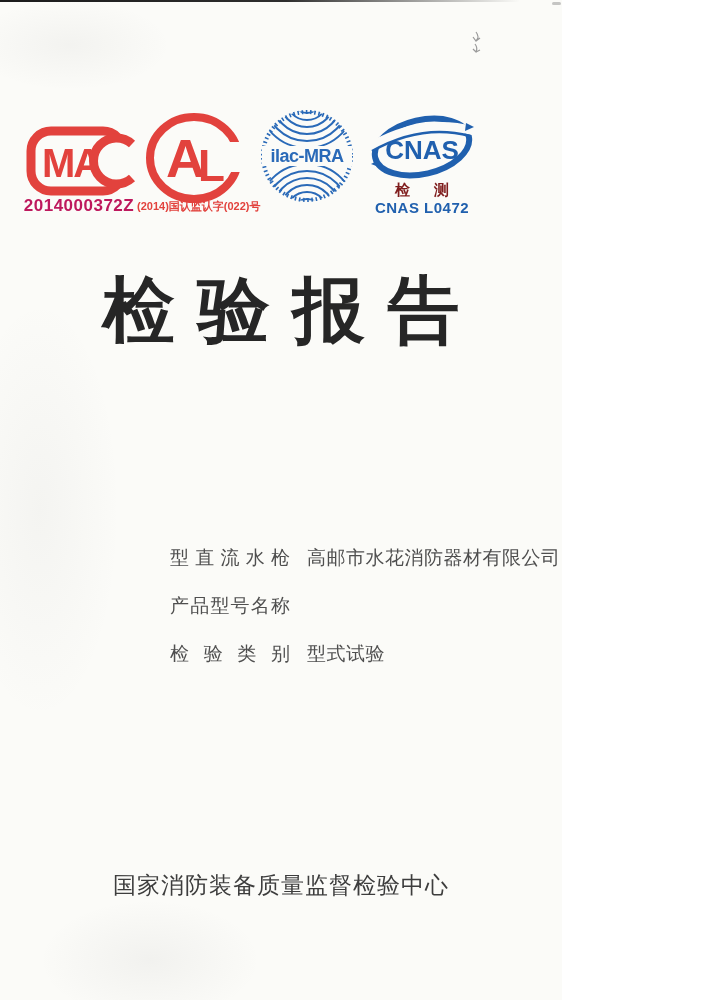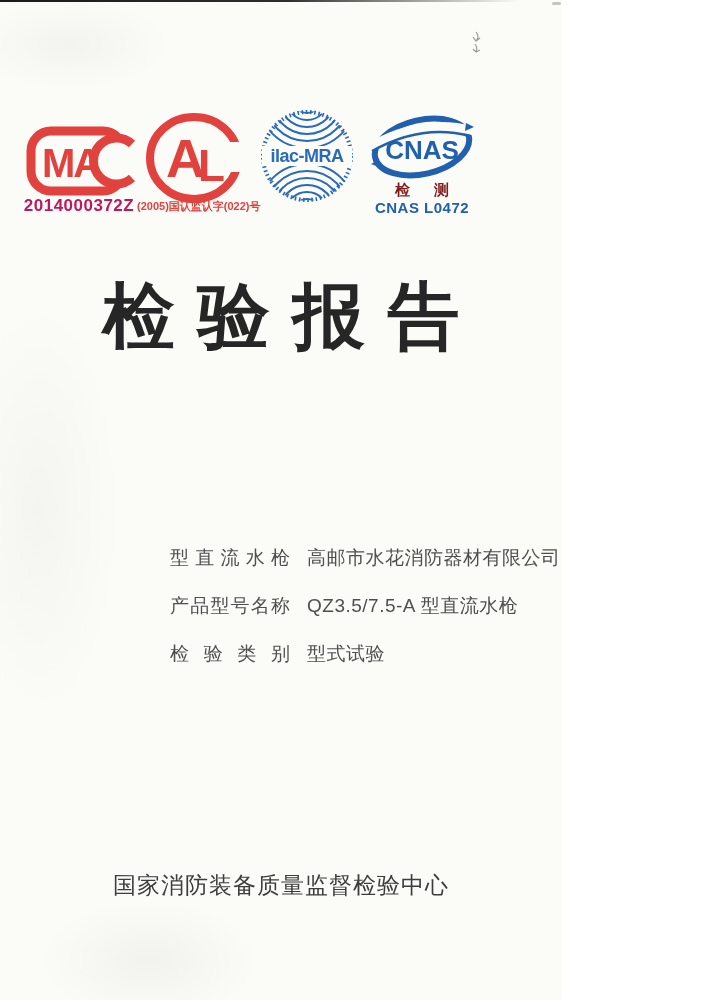--- a/index.html
+++ b/index.html
@@ -31,21 +31,21 @@
   .cnas-code{color:#2060ae;font-size:15px;font-weight:bold;letter-spacing:.5px;margin-top:-1px;}
 
   
   .report-no{position:absolute;left:497px;top:166px;white-space:nowrap;}
   .no-sign{font-family:"Liberation Serif", serif;font-size:27px;color:#4d4d4d;}
   .no-value{font-size:20px;color:#6e6e6e;letter-spacing:1px;margin-left:16px;}
 
   
   .title{position:absolute;left:0;right:0;top:280px;margin:0;text-align:center;
     font-size:72px;line-height:1;font-weight:bold;color:#262626;
-    letter-spacing:23px;padding-left:23px;}
+    letter-spacing:23px;padding-left:23px;font-family:Liberation Mono, monospace;}
 
   
   .fields{position:absolute;left:170px;top:547px;color:#4f4f4f;}
   .frow{display:flex;margin-bottom:26px;font-size:19px;line-height:22px;}
   .flabel{width:120px;text-align:justify;text-align-last:justify;color:#4f4f4f;}
   .fvalue{margin-left:17px;letter-spacing:.5px;color:#4f4f4f;white-space:nowrap;}
 
   
   .footer{position:absolute;left:0;right:0;top:870px;text-align:center;
     font-size:23px;color:#3d3d3d;letter-spacing:1px;}
@@ -78,21 +78,21 @@
     <text x="16" y="53" font-size="40" font-weight="bold" fill="#e2423d" font-family="Liberation Sans, sans-serif" letter-spacing="-2">MA</text>
   </svg>
   <div class="cma-code">2014000372Z</div>
 
   <svg class="cal-svg" width="98" height="92" viewBox="0 0 98 92">
     <ellipse cx="48" cy="45" rx="44" ry="41" fill="none" stroke="#e2423d" stroke-width="8"></ellipse>
     <rect x="82" y="29" width="16" height="30" fill="#fbfbf8"></rect>
     <text x="20" y="64" font-size="54" font-weight="bold" fill="#e2423d" font-family="Liberation Sans, sans-serif">A</text>
     <text x="52" y="68" font-size="44" font-weight="bold" fill="#e2423d" font-family="Liberation Sans, sans-serif">L</text>
   </svg>
-  <div class="cal-code">(2005)国认监认字(022)号</div>
+  <div class="cal-code">(2014)国认监认字(022)号</div>
 
   <svg class="ilac-svg" width="94" height="94" viewBox="0 0 94 94">
     <defs>
         <clipPath id="ilacClip">
           <circle cx="47" cy="47" r="45"></circle>
         </clipPath>
       </defs>
     <g clip-path="url(#ilacClip)" stroke="#2a6ab8" fill="none" stroke-width="2">
       <circle cx="47" cy="-10" r="14"></circle>
         <circle cx="47" cy="-10" r="21"></circle>
@@ -128,21 +128,20 @@
 
   <h1 class="title">检验报告</h1>
 
   <div class="fields">
     <div class="frow">
       <span class="flabel">型直流水枪</span>
       <span class="fvalue">高邮市水花消防器材有限公司</span>
     </div>
     <div class="frow">
       <span class="flabel">产品型号名称</span>
-      <span class="fvalue">QZ3.5/7.5-A 型直流水枪</span>
     </div>
     <div class="frow">
       <span class="flabel">检验类别</span>
       <span class="fvalue">型式试验</span>
     </div>
   </div>
 
   <div class="footer">国家消防装备质量监督检验中心</div>
 
   <div class="stamp-ring"></div>

